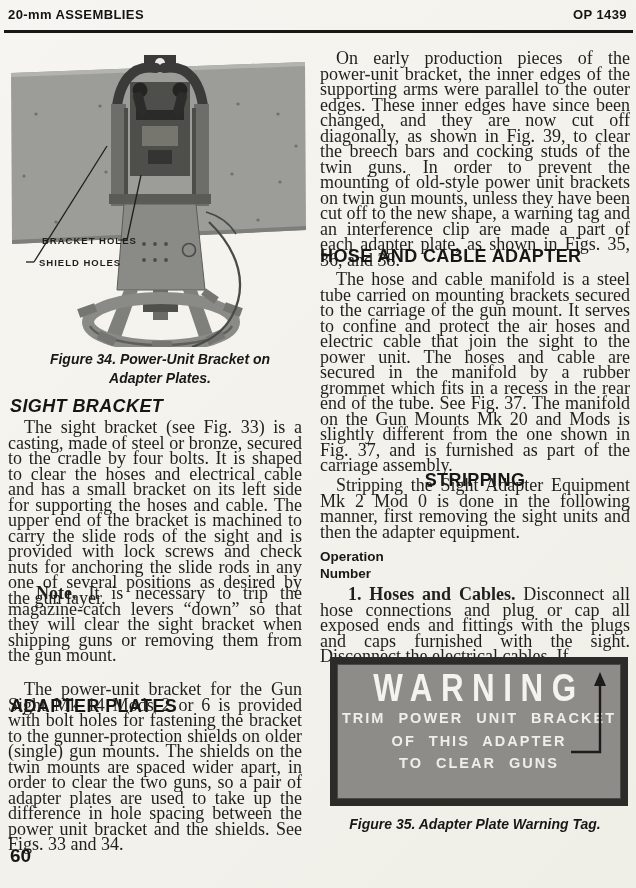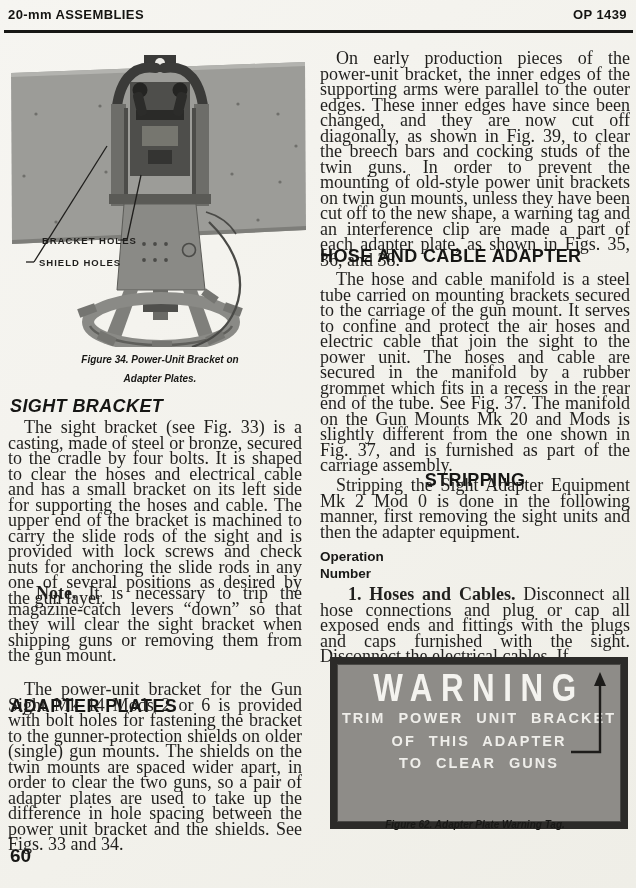--- a/index.html
+++ b/index.html
@@ -23,34 +23,34 @@
     font-weight:700;font-size:18px;letter-spacing:0.4px;color:#161614;
     white-space:nowrap;
   }
   .para{
     font-size:18px;line-height:15.5px;text-align:justify;
     text-indent:16px;color:#201f1d;
   }
   .para b{font-weight:700;margin-left:12px;}
   .figcap{
     font-family:"Liberation Sans",sans-serif;
-    font-weight:700;font-style:italic;font-size:10px;line-height:19px;
+    font-weight:700;font-style:italic;font-size:14px;line-height:19px;
     text-align:center;color:#181816;
   }
   .oplabel{
     font-family:"Liberation Sans",sans-serif;
     font-weight:700;font-size:13.5px;line-height:17px;color:#181816;
   }
   .pagenum{
     font-family:"Liberation Sans",sans-serif;
     font-weight:700;font-size:19px;color:#181816;
   }
   .warning-box{
     box-sizing:border-box;
-    width:298px;height:172px;
+    width:298px;height:149px;
     background:#8e8c88;
     border:7px solid #2c2b29;
     box-shadow:0 0 0 1px #4a4946 inset;
   }
   .warning-title{
     font-family:"Liberation Sans",sans-serif;
     font-weight:700;font-size:33px;letter-spacing:9px;
     color:#f4f3ef;text-align:center;margin-top:5px;
     transform:scale(0.95,1.18);
   }
@@ -202,15 +202,15 @@
     <div class="warning-title">WARNING</div>
     <div class="warning-line">TRIM POWER UNIT BRACKET</div>
     <div class="warning-line">OF THIS ADAPTER</div>
     <div class="warning-line">TO CLEAR GUNS</div>
     <svg class="warn-arrow" width="298" height="149" viewBox="0 0 298 149">
       <path d="M234,88 L263,88 L263,20" fill="none" stroke="#1d1c1a" stroke-width="2.4"></path>
       <polygon points="263,8 257,22 269,22" fill="#1d1c1a"></polygon>
     </svg>
   </div>
 
-  <div class="abs figcap" style="left:320px;top:815px;width:310px;">Figure 62.   Adapter Plate Warning Tag.</div>
+  <div class="abs figcap" style="left:320px;top:815px;width:310px;">Figure 35.   Adapter Plate Warning Tag.</div>
 
 </div>
 
 </body></html>

